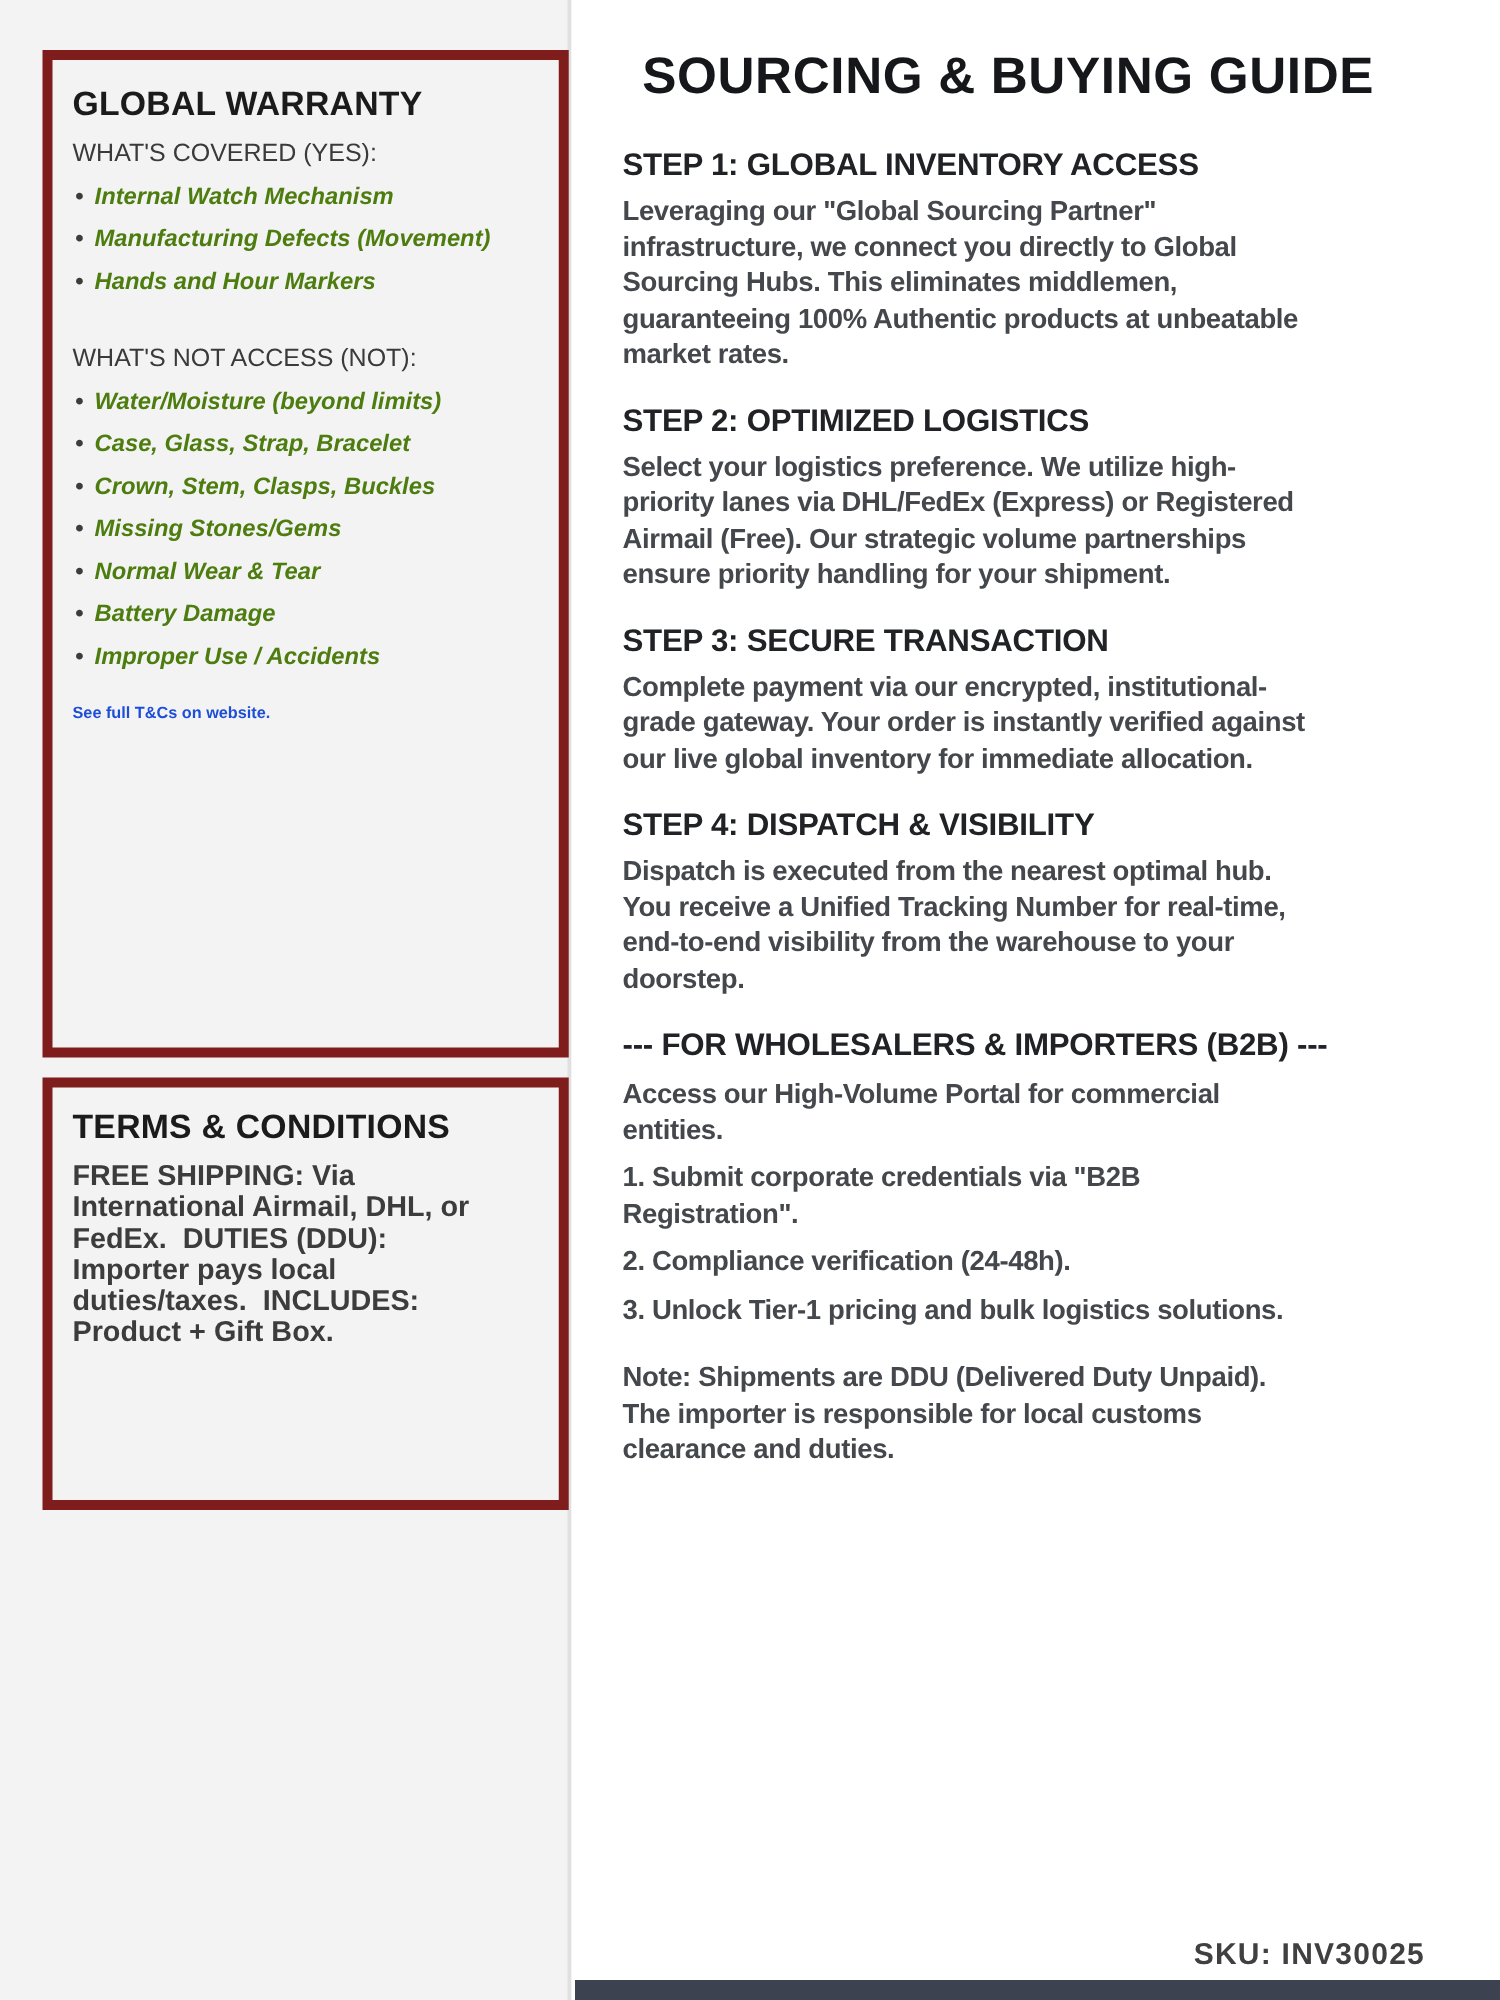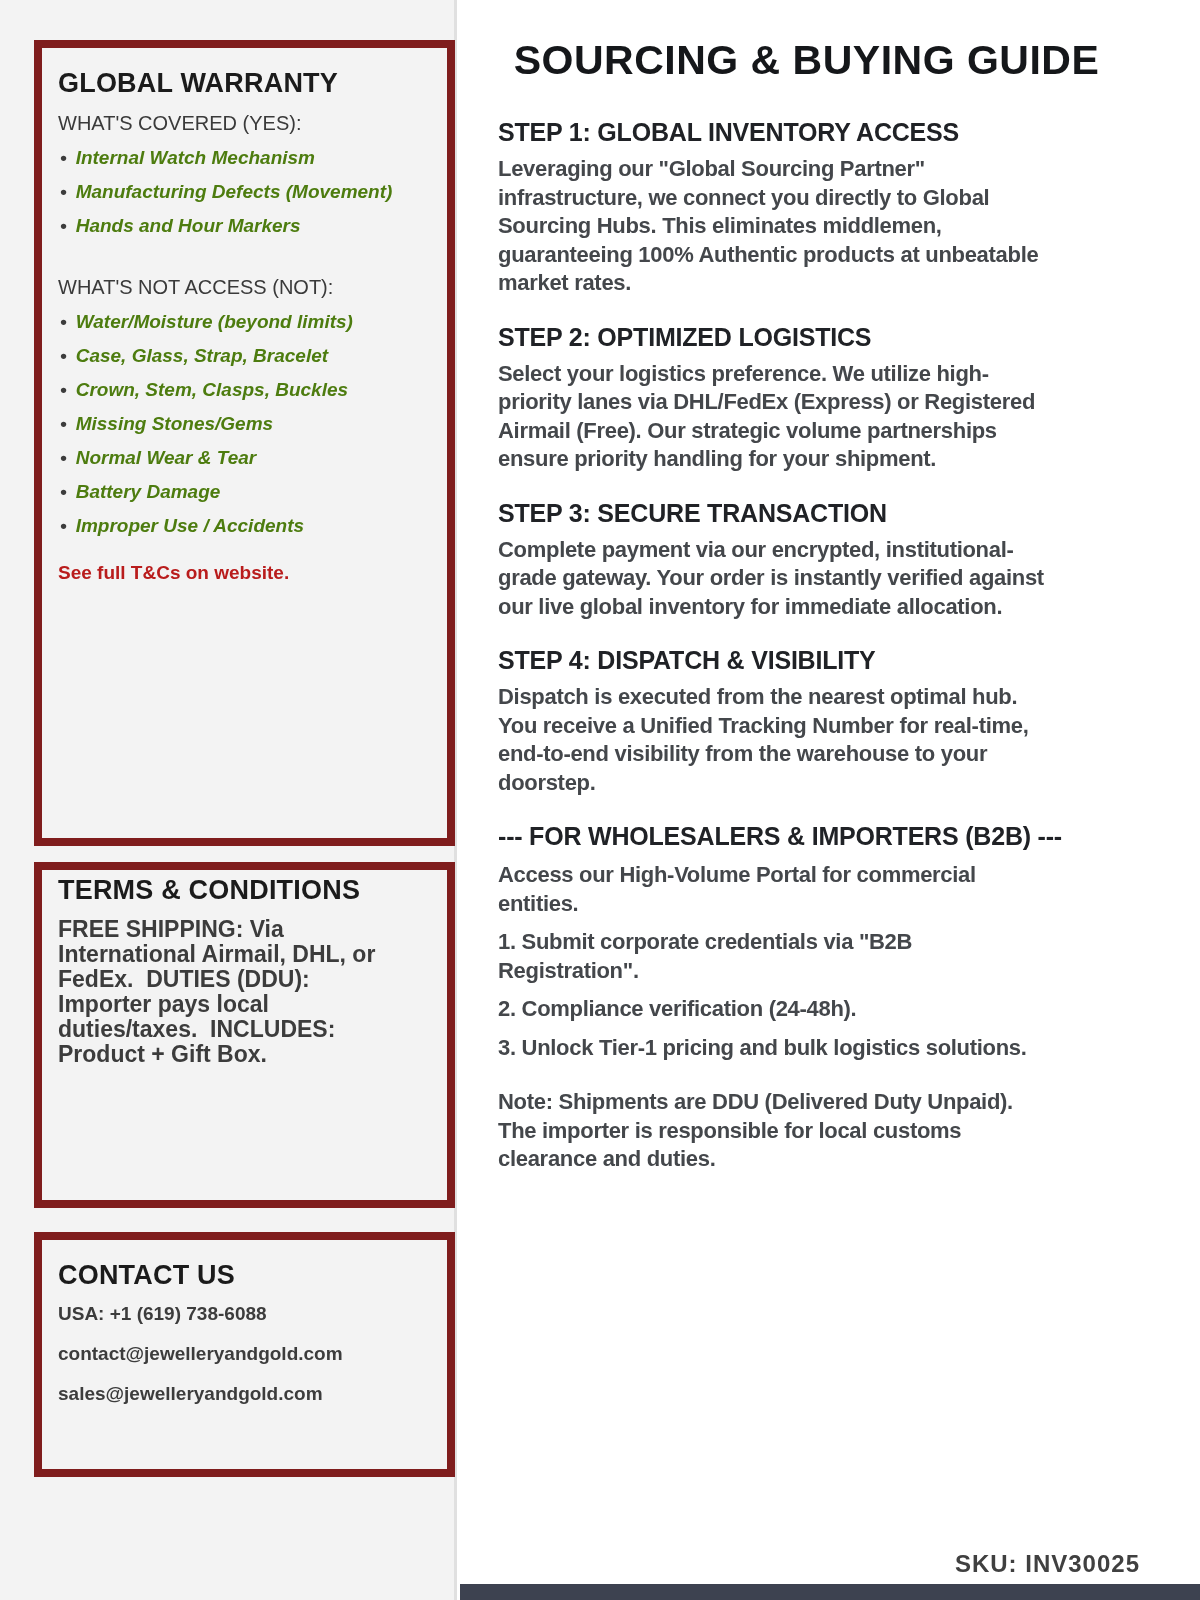--- a/index.html
+++ b/index.html
@@ -15,40 +15,40 @@
   .sidebar {
     position: absolute; left: 0; top: 0; bottom: 0; width: 457px;
     background: #f3f3f3; border-right: 3px solid #e0e0e0;
   }
   .side-box {
     position: absolute; left: 34px; width: 421px;
     border: 8px solid #7f1d1d; background: #f3f3f3;
     padding: 18px 16px;
   }
   .box-warranty { top: 40px;  height: 806px; }
-  .box-terms    { top: 862px; height: 346px; padding-top: 3px; }
+  .box-terms    { top: 862px; height: 346px; padding-top: 14px; }
   .box-contact  { top: 1232px; height: 245px; }
 
   .side-box h2 {
     font-size: 27px; line-height: 34px; font-weight: bold;
     color: #1b1b1b; letter-spacing: 0.2px; margin-bottom: 10px;
   }
   .side-box h3 {
     font-size: 20px; line-height: 26px; font-weight: normal;
     color: #3a3a3a; margin-bottom: 10px;
   }
   .side-box h3.second { margin-top: 36px; }
   .side-list { list-style: none; }
   .side-list li {
     font-size: 19px; line-height: 24px; font-weight: bold;
     color: #4d7c0f; margin-bottom: 10px; padding-left: 2px; font-style: italic;
   }
   .side-list li::before { content: "\2022"; margin-right: 9px; color: #3c3c3c; }
   .footnote {
-    margin-top: 24px; font-size: 19px; font-weight: bold; color: #b91c1c;
+    margin-top: 24px; font-size: 13px; font-weight: bold; color: #1d4ed8;
   }
   .terms-body {
     font-size: 23px; line-height: 25px; font-weight: bold;
     color: #3c3c3c; width: 348px; white-space: pre-wrap;
   }
   .contact-line {
     font-size: 19px; line-height: 24px; font-weight: bold;
     color: #3c3c3c; margin-top: 16px;
   }
   .contact-line.first { margin-top: 6px; }
@@ -112,26 +112,20 @@
         <li><span>Improper Use / Accidents</span></li>
       </ul>
       <p class="footnote">See full T&amp;Cs on website.</p>
     </div>
 
     <div class="side-box box-terms">
       <h2>TERMS &amp; CONDITIONS</h2>
       <p class="terms-body">FREE SHIPPING: Via International Airmail, DHL, or FedEx.  DUTIES (DDU): Importer pays local duties/taxes.  INCLUDES: Product + Gift Box.</p>
     </div>
 
-    <div class="side-box box-contact">
-      <h2>CONTACT US</h2>
-      <p class="contact-line first">USA: +1 (619) 738-6088</p>
-      <p class="contact-line">contact@jewelleryandgold.com</p>
-      <p class="contact-line">sales@jewelleryandgold.com</p>
-    </div>
 
   </div>
 
   <div class="main">
     <h1 class="main-title">SOURCING &amp; BUYING GUIDE</h1>
 
     <div class="step first">
       <h4>STEP 1: GLOBAL INVENTORY ACCESS</h4>
       <p>Leveraging our "Global Sourcing Partner" infrastructure, we connect you directly to Global Sourcing Hubs. This eliminates middlemen, guaranteeing 100% Authentic products at unbeatable market rates.</p>
     </div>

